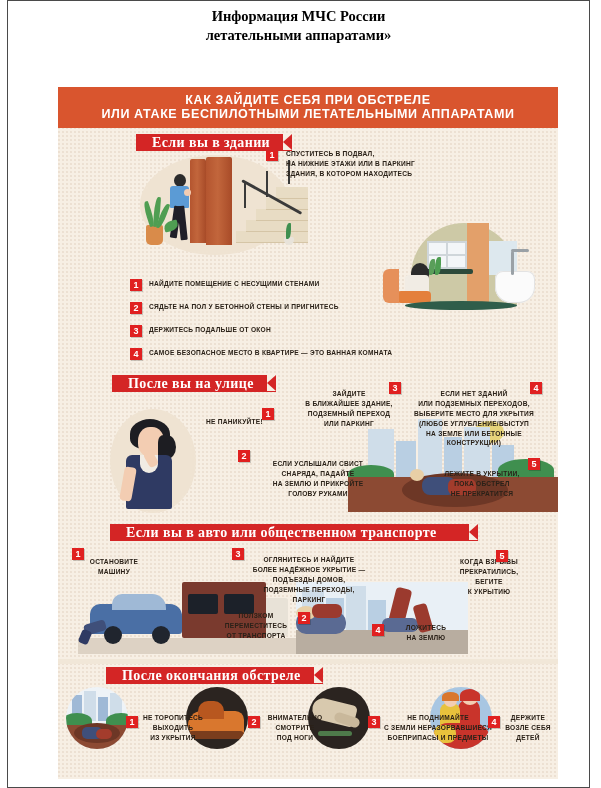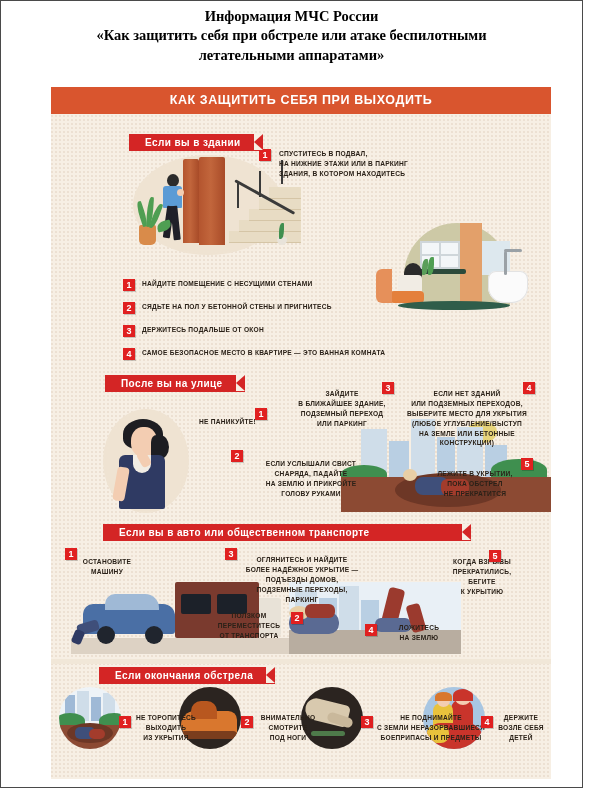--- a/index.html
+++ b/index.html
@@ -8,20 +8,21 @@
     background:#ffffff;
     font-family:"Liberation Sans", sans-serif;
     overflow:hidden;
   }
   .page{
     position:relative;
     width:583px;height:788px;
     box-sizing:border-box;
     border:1px solid #4a4a4a;
     background:#ffffff;
+    margin-left:7px;
   }
   
   .doc-title{
     padding:6px 28px 0 28px;
     text-align:center;
     font-family:"Liberation Serif", serif;
     font-weight:bold;
     font-size:14.5px;
     line-height:1.33;
     color:#000;
@@ -63,26 +64,27 @@
     display:block;font-weight:bold;font-size:12.5px;line-height:1.12;
   }
 
   
   .ribbon{
     position:absolute;
     height:17px;
     background:#d42525;
     color:#fff;
     font-weight:bold;
-    font-size:10px;
+    font-size:14px;
     line-height:17px;
     letter-spacing:.4px;
     padding:0 22px 0 16px;
     white-space:nowrap;
     z-index:6;
+    font-family:Liberation Serif, serif;
   }
   .ribbon::after{
     content:"";
     position:absolute;right:0;top:0;
     border-top:8.5px solid #f7efe4;
     border-bottom:8.5px solid #f7efe4;
     border-right:9px solid transparent;
   }
 
   
@@ -166,28 +168,28 @@
 
   .divider{position:absolute;left:0;right:0;height:5px;background:#f1e7d8;}
 </style>
 </head>
 <body>
 
 <div class="page">
 
   <div class="doc-title">
     <span class="l1">Информация МЧС России</span>
-    <span class="l2">«Как защитить себя при обстреле или атаке беспилотными</span>
     <span class="l3">летательными аппаратами»</span>
   </div>
 
   <div class="poster">
 
     <div class="poster-head">
-      <span class="h1">КАК ЗАЩИТИТЬ СЕБЯ ПРИ ВЫХОДИТЬ</span>
+      <span class="h1">КАК ЗАЙДИТЕ СЕБЯ ПРИ ОБСТРЕЛЕ</span>
+      <span class="h2">ИЛИ АТАКЕ БЕСПИЛОТНЫМИ ЛЕТАТЕЛЬНЫМИ АППАРАТАМИ</span>
     </div>
 
     <div class="ribbon" style="left:78px;top:47px;">Если вы в здании</div>
 
     <div class="art s1" style="left:58px;top:62px;width:200px;height:115px;">
       <div class="blob" style="left:24px;top:6px;width:150px;height:100px;"></div>
 
       <div class="stair" style="left:120px;top:82px;width:72px;height:11px;"></div>
       <div class="stair" style="left:130px;top:71px;width:62px;height:11px;"></div>
       <div class="stair" style="left:140px;top:60px;width:52px;height:11px;"></div>
@@ -416,21 +418,21 @@
 
     <div class="step center" style="left:330px;top:536px;width:76px;">
       <div style="position:absolute;left:-16px;top:-4px;">
         <span class="num">4</span>
       </div>
       <div class="txt">ЛОЖИТЕСЬ
 НА ЗЕМЛЮ</div>
     </div>
 
     <div class="divider" style="top:572px;"></div>
-    <div class="ribbon" style="left:48px;top:580px;">Если окончания обстрела</div>
+    <div class="ribbon" style="left:48px;top:580px;">После окончания обстреле</div>
 
     <div class="circ" style="left:8px;top:600px;width:62px;height:62px;">
       <div style="position:absolute;inset:0;background:#eef3f7;"></div>
       <div style="position:absolute;left:6px;top:8px;width:10px;height:26px;background:#9fb9d6;"></div>
       <div style="position:absolute;left:18px;top:4px;width:12px;height:30px;background:#cfdde9;"></div>
       <div style="position:absolute;left:32px;top:10px;width:10px;height:24px;background:#9fb9d6;"></div>
       <div style="position:absolute;left:44px;top:6px;width:12px;height:28px;background:#cfdde9;"></div>
       <div style="position:absolute;left:-4px;top:26px;width:30px;height:16px;background:#3f8f4f;border-radius:50% 50% 0 0;"></div>
       <div style="position:absolute;left:40px;top:26px;width:30px;height:16px;background:#3f8f4f;border-radius:50% 50% 0 0;"></div>
       <div style="position:absolute;left:0;top:38px;width:62px;height:24px;background:#8c4a33;"></div>

